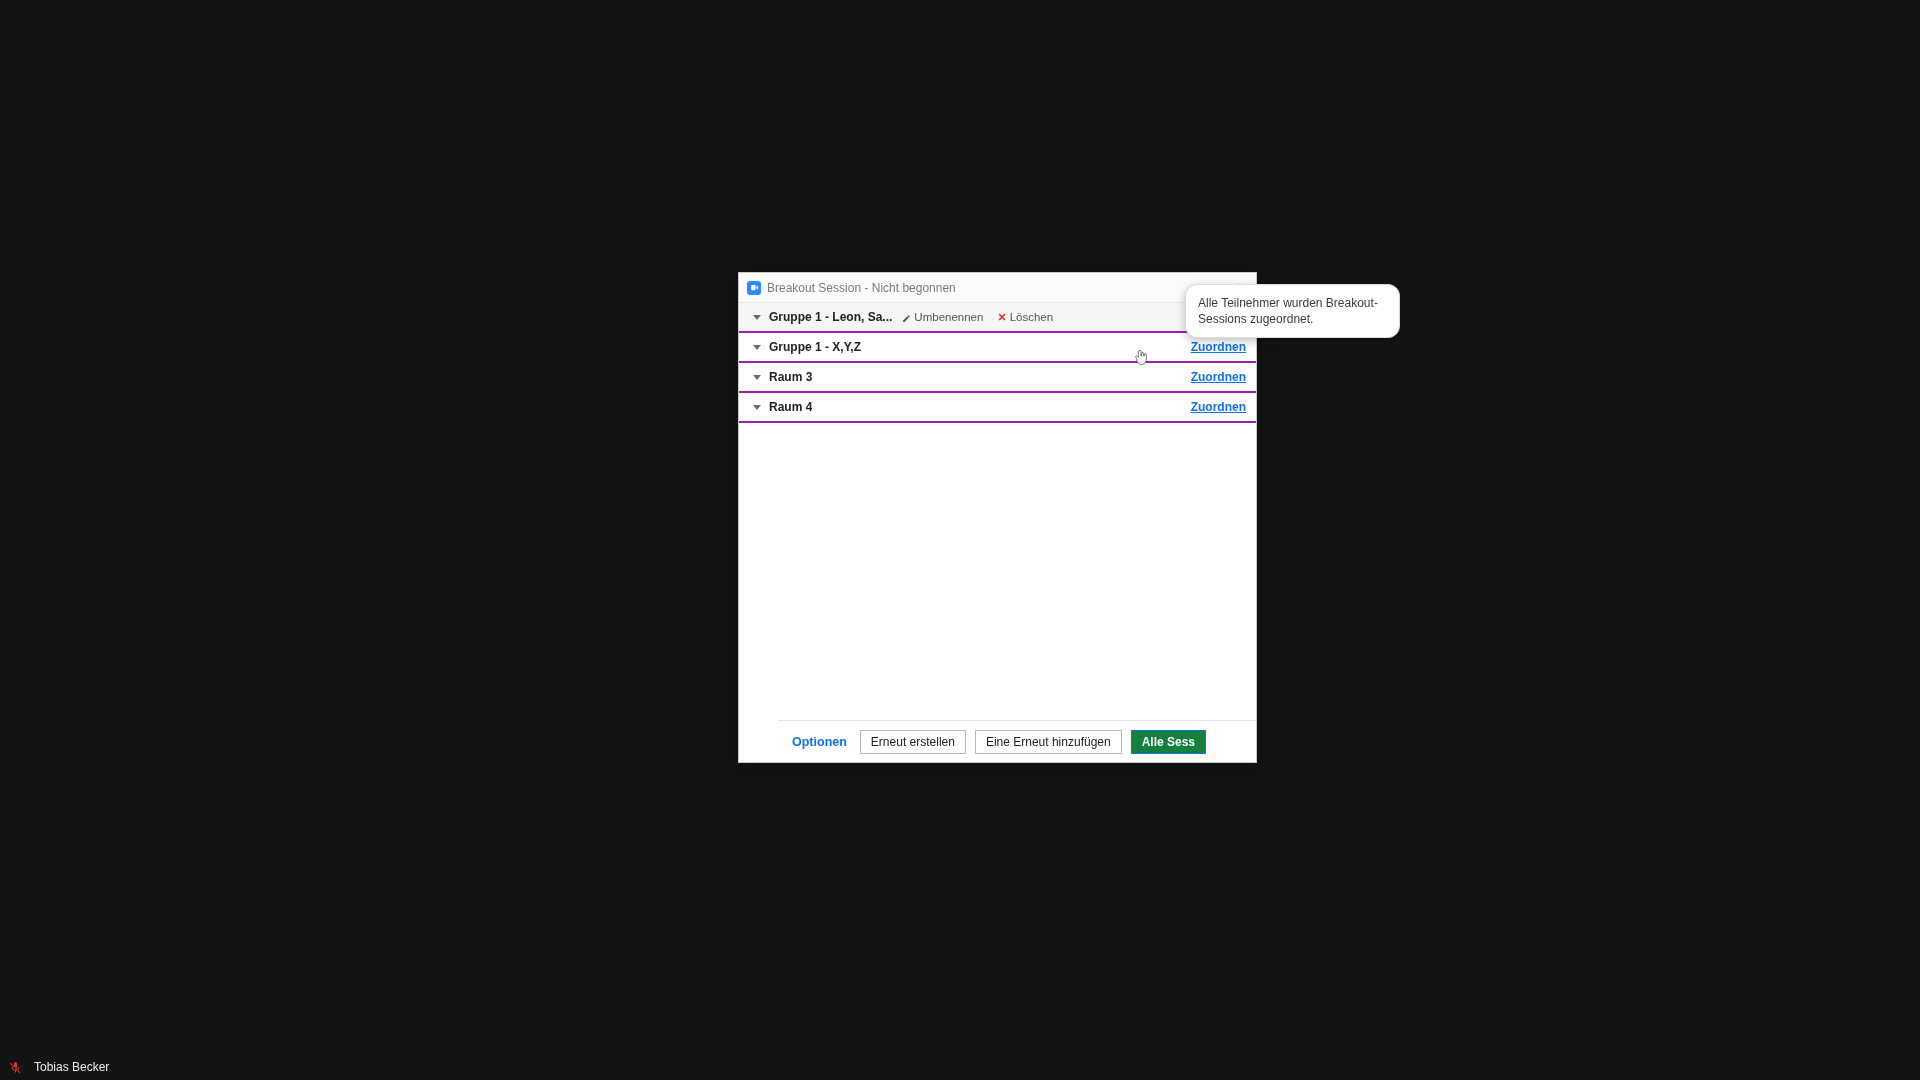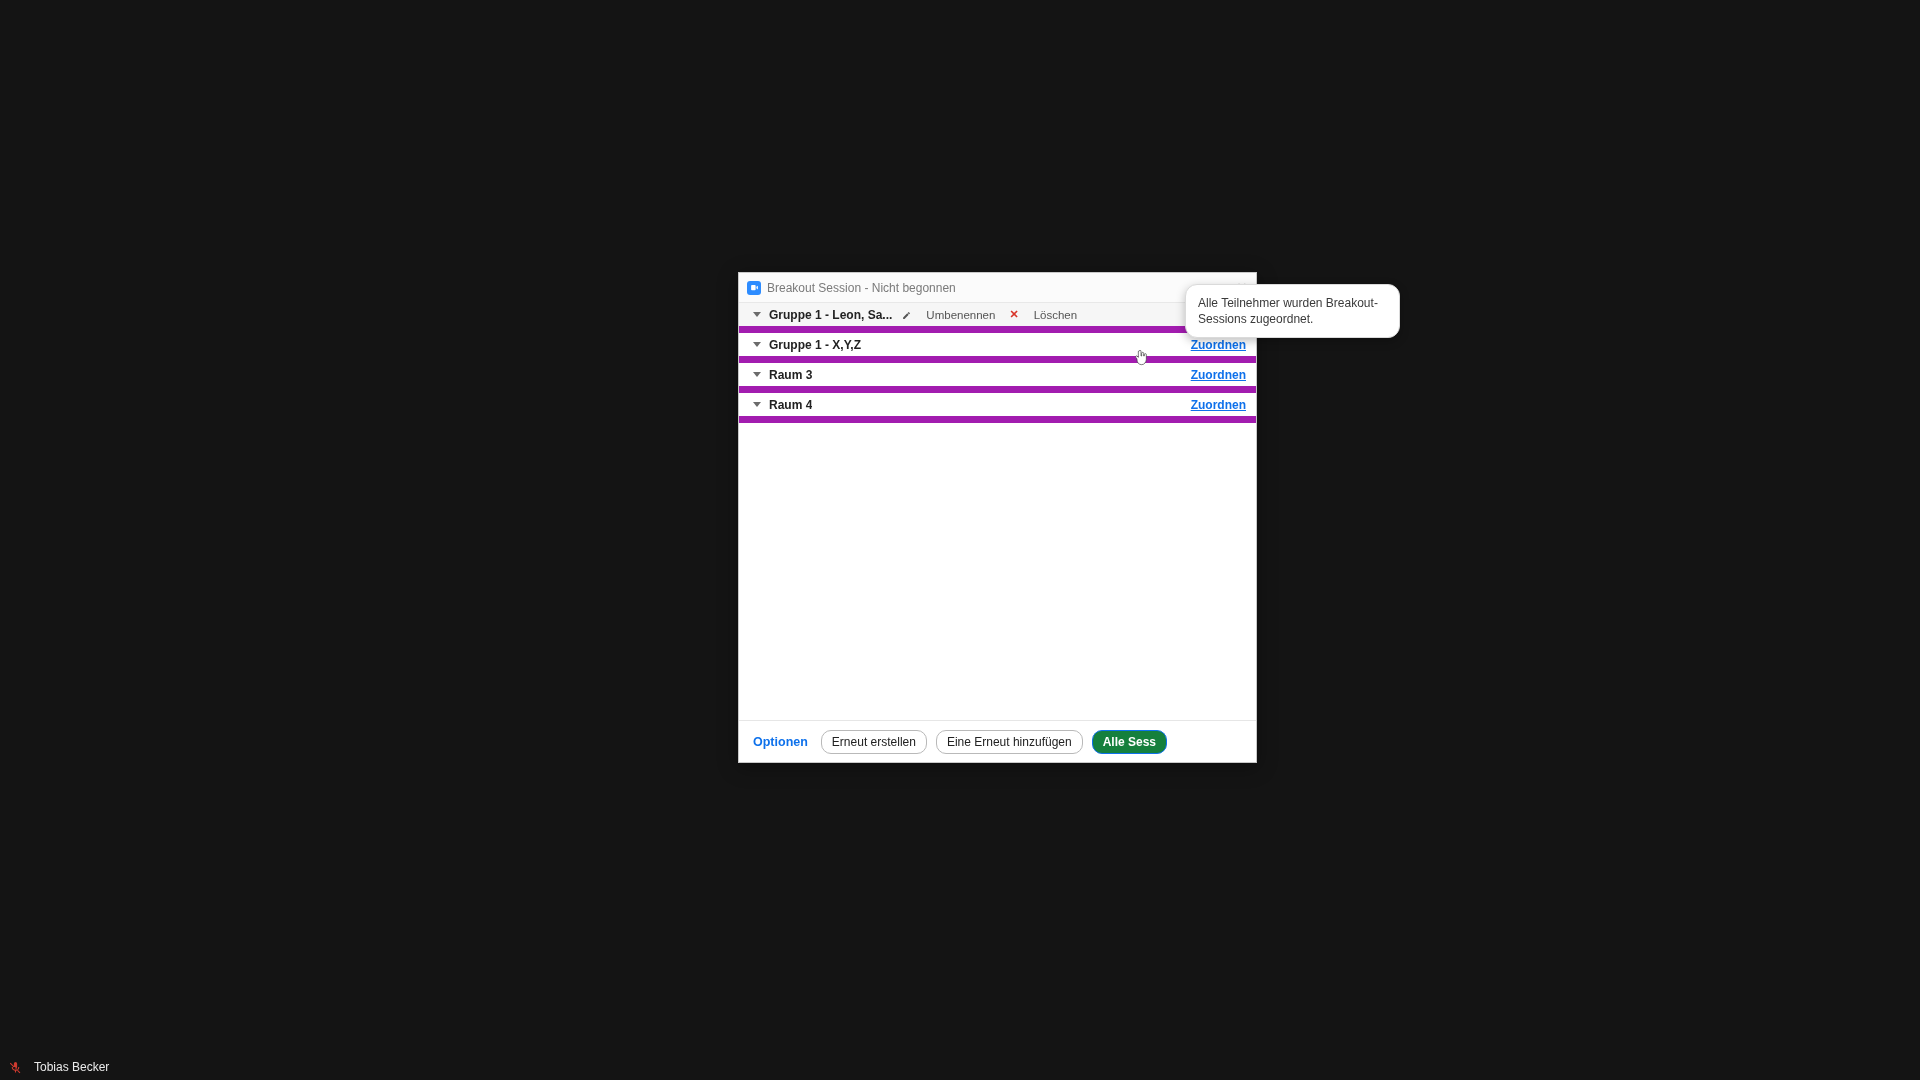--- a/index.html
+++ b/index.html
@@ -47,41 +47,41 @@
     color: #9a9a9a; font-size: 13px; cursor: pointer;
   }
 
   
   .room-list { flex: 1 1 auto; overflow: auto; }
   .room-row {
     display: flex;
     align-items: center;
     height: 30px;
     padding: 0 10px 0 14px;
-    border-bottom: 7px solid #a21caf;
+    border-bottom: 2px solid #a21caf;
     font-size: 12px;
   }
   .room-row.hover { background: #f6f6f6; }
   .caret {
     width: 0; height: 0;
     border-left: 4px solid transparent;
     border-right: 4px solid transparent;
     border-top: 5px solid #6b6b6b;
     margin-right: 8px;
   }
   .room-name {
     font-weight: 600;
     color: #222;
     white-space: nowrap;
     overflow: hidden;
     text-overflow: ellipsis;
     max-width: 130px;
   }
   .row-actions { display: flex; align-items: center; gap: 14px; margin-left: 10px; }
-  .row-action { display: inline-flex; align-items: center; gap: 15px; color: #555; font-size: 11.5px; cursor: pointer; }
+  .row-action { display: inline-flex; align-items: center; gap: 3px; color: #555; font-size: 11.5px; cursor: pointer; }
   .row-action.delete { color: #555; }
   .pencil-icon { width: 9px; height: 9px; display: inline-block; }
   .pencil-icon svg { width: 9px; height: 9px; fill: #555; }
   .x-icon { color: #d8352a; font-weight: 700; font-size: 11px; }
   .assign-link {
     margin-left: auto;
     color: #0e71eb;
     font-weight: 600;
     font-size: 12px;
     cursor: pointer;
@@ -98,33 +98,34 @@
 
   
   .footer {
     height: 42px;
     border-top: 1px solid #e6e6e6;
     display: flex;
     align-items: center;
     padding: 0 10px;
     gap: 9px;
     background: #fff;
+    margin-left: 39px;
   }
   .link-btn {
     color: #0e71eb;
     font-weight: 600;
     font-size: 12.5px;
     cursor: pointer;
     padding: 0 4px;
   }
   .btn {
     height: 24px;
     padding: 0 10px;
     border: 1px solid #b9b9b9;
-    border-radius: 10px;
+    border-radius: 0;
     background: #fff;
     font-size: 12px;
     color: #222;
     cursor: pointer;
     display: inline-flex;
     align-items: center;
   }
   .btn.primary {
     background: #15803d;
     border-color: #0e71eb;

